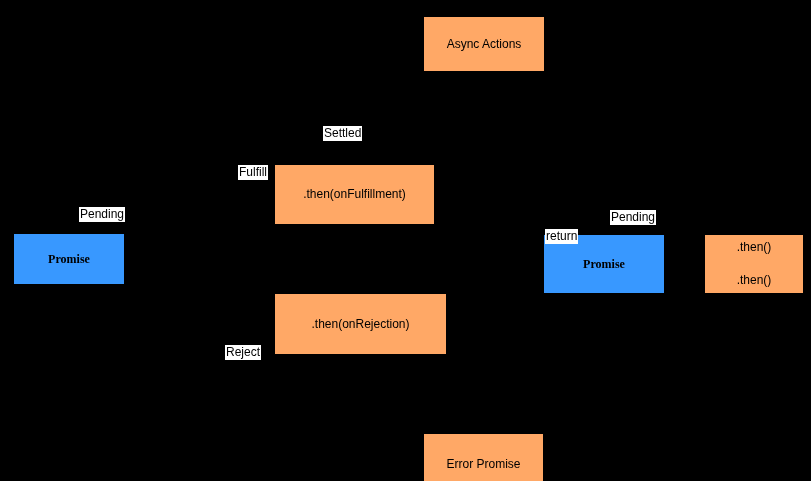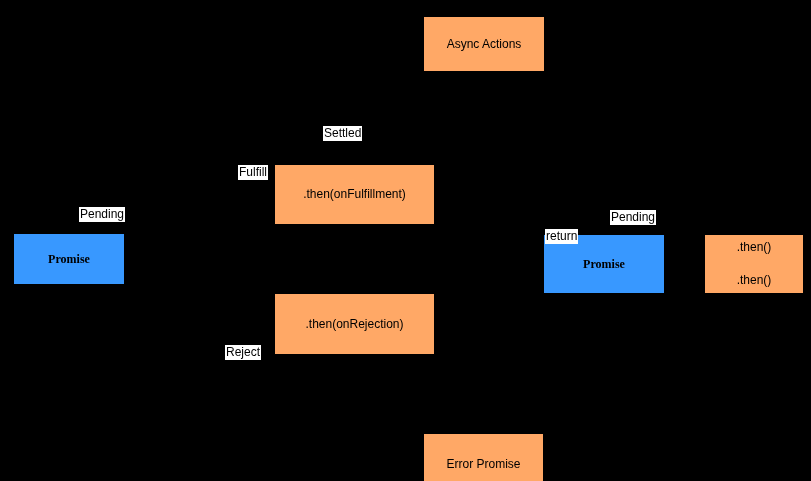--- a/index.html
+++ b/index.html
@@ -37,21 +37,21 @@
   </div>
 
   <div class="node blue bold" style="left:0px;top:220px;width:110px;height:50px">
     <span>Promise</span>
   </div>
 
   <div class="node orange" style="left:261px;top:151px;width:159px;height:59px">
     <span>.then(onFulfillment)</span>
   </div>
 
-  <div class="node orange" style="left:261px;top:280px;width:159px;height:60px">
+  <div class="node orange" style="left:261px;top:280px;width:171px;height:60px">
     <span>.then(onRejection)</span>
   </div>
 
   <div class="node blue bold" style="left:530px;top:221px;width:120px;height:58px">
     <span>Promise</span>
   </div>
 
   <div class="node orange" style="left:691px;top:221px;width:98px;height:58px">
     <span>.then()</span>
     <span>.then()</span>

